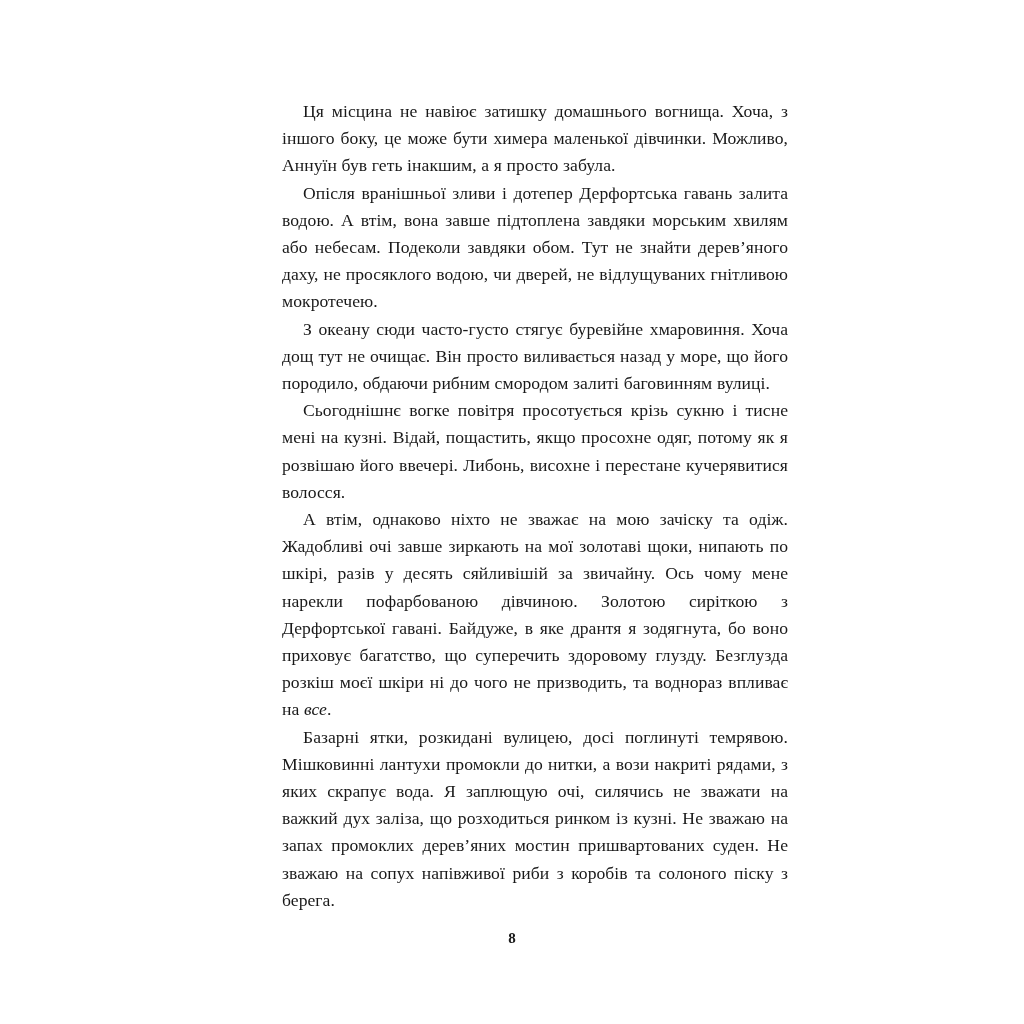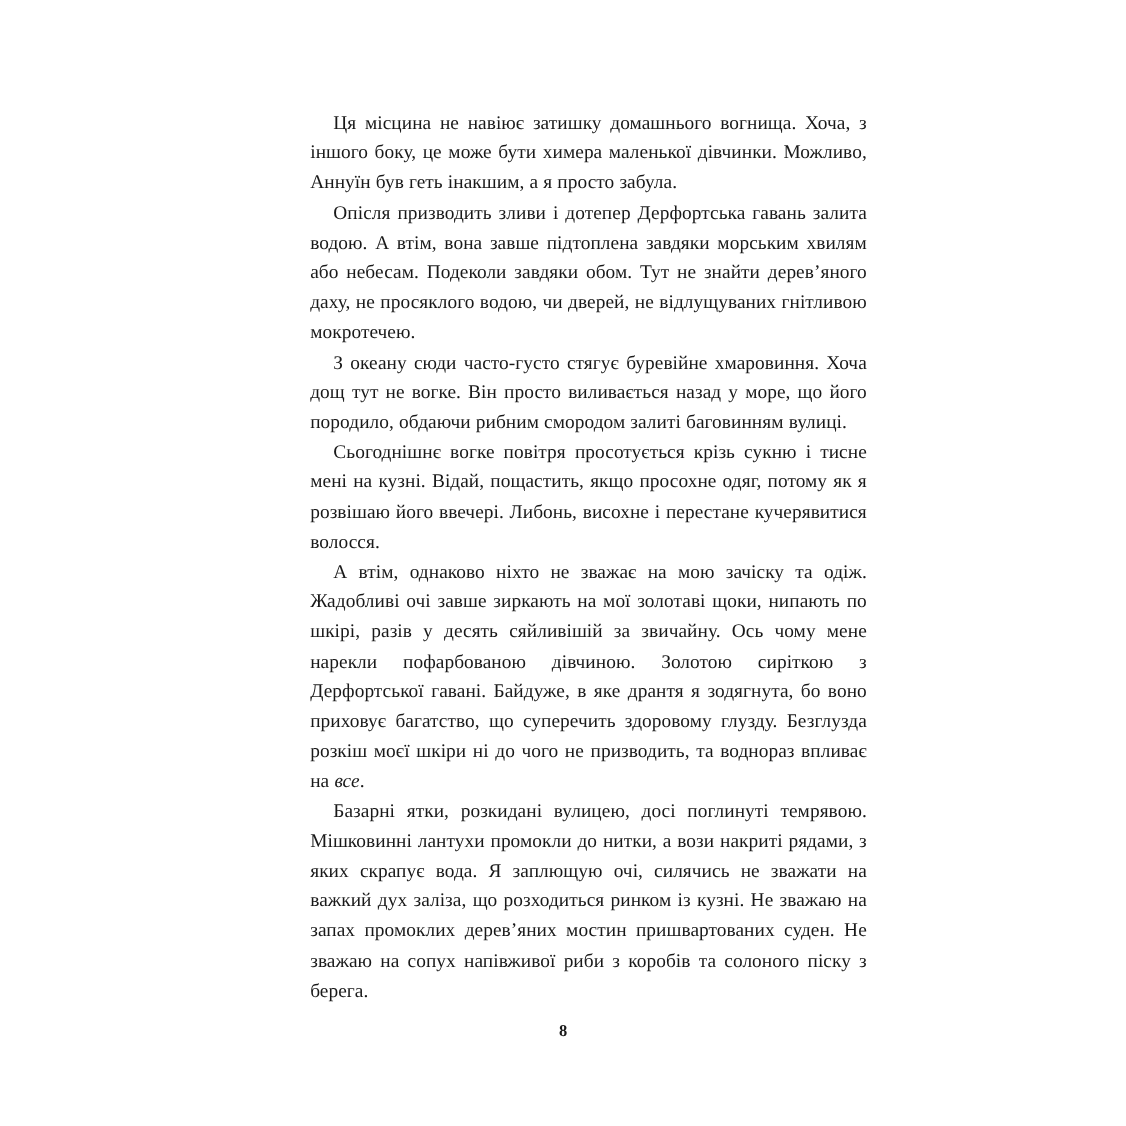--- a/index.html
+++ b/index.html
@@ -55,22 +55,22 @@
     color: #191919;
   }
 </style>
 </head>
 <body>
 
 <div class="page">
 
   <div class="text-column">
     <p class="para">Ця місцина не навіює затишку домашнього вогнища. Хоча, з іншого боку, це може бути химера маленької дівчинки. Можливо, Аннуїн був геть інакшим, а я просто забула.</p>
-    <p class="para">Опісля призводить зливи і дотепер Дерфортська гавань залита водою. А втім, вона завше підтоплена завдяки морським хвилям або небесам. Подеколи завдяки обом. Тут не знайти дерев’яного даху, не просяклого водою, чи дверей, не відлущуваних гнітливою мокротечею.</p>
-    <p class="para">З океану сюди часто-густо стягує буревійне хмаровиння. Хоча дощ тут не вогке. Він просто виливається назад у море, що його породило, обдаючи рибним смородом залиті баговинням вулиці.</p>
+    <p class="para">Опісля вранішньої зливи і дотепер Дерфортська гавань залита водою. А втім, вона завше підтоплена завдяки морським хвилям або небесам. Подеколи завдяки обом. Тут не знайти дерев’яного даху, не просяклого водою, чи дверей, не відлущуваних гнітливою мокротечею.</p>
+    <p class="para">З океану сюди часто-густо стягує буревійне хмаровиння. Хоча дощ тут не очищає. Він просто виливається назад у море, що його породило, обдаючи рибним смородом залиті баговинням вулиці.</p>
     <p class="para">Сьогоднішнє вогке повітря просотується крізь сукню і тисне мені на кузні. Відай, пощастить, якщо просохне одяг, потому як я розвішаю його ввечері. Либонь, висохне і перестане кучерявитися волосся.</p>
     <p class="para"><span>А втім, однаково ніхто не зважає на мою зачіску та одіж. Жадобливі очі завше зиркають на мої золотаві щоки, нипають по шкірі, разів у десять сяйливішій за звичайну. Ось чому мене нарекли пофарбованою дівчиною. Золотою сиріткою з Дерфортської гавані. Байдуже, в яке дрантя я зодягнута, бо воно приховує багатство, що суперечить здоровому глузду. Безглузда розкіш моєї шкіри ні до чого не призводить, та воднораз впливає на </span><em>все</em><span>.</span></p>
     <p class="para">Базарні ятки, розкидані вулицею, досі поглинуті темрявою. Мішковинні лантухи промокли до нитки, а вози накриті рядами, з яких скрапує вода. Я заплющую очі, силячись не зважати на важкий дух заліза, що розходиться ринком із кузні. Не зважаю на запах промоклих дерев’яних мостин пришвартованих суден. Не зважаю на сопух напівживої риби з коробів та солоного піску з берега.</p>
   </div>
 
   <div class="folio">8</div>
 
 </div>
 
 </body></html>

